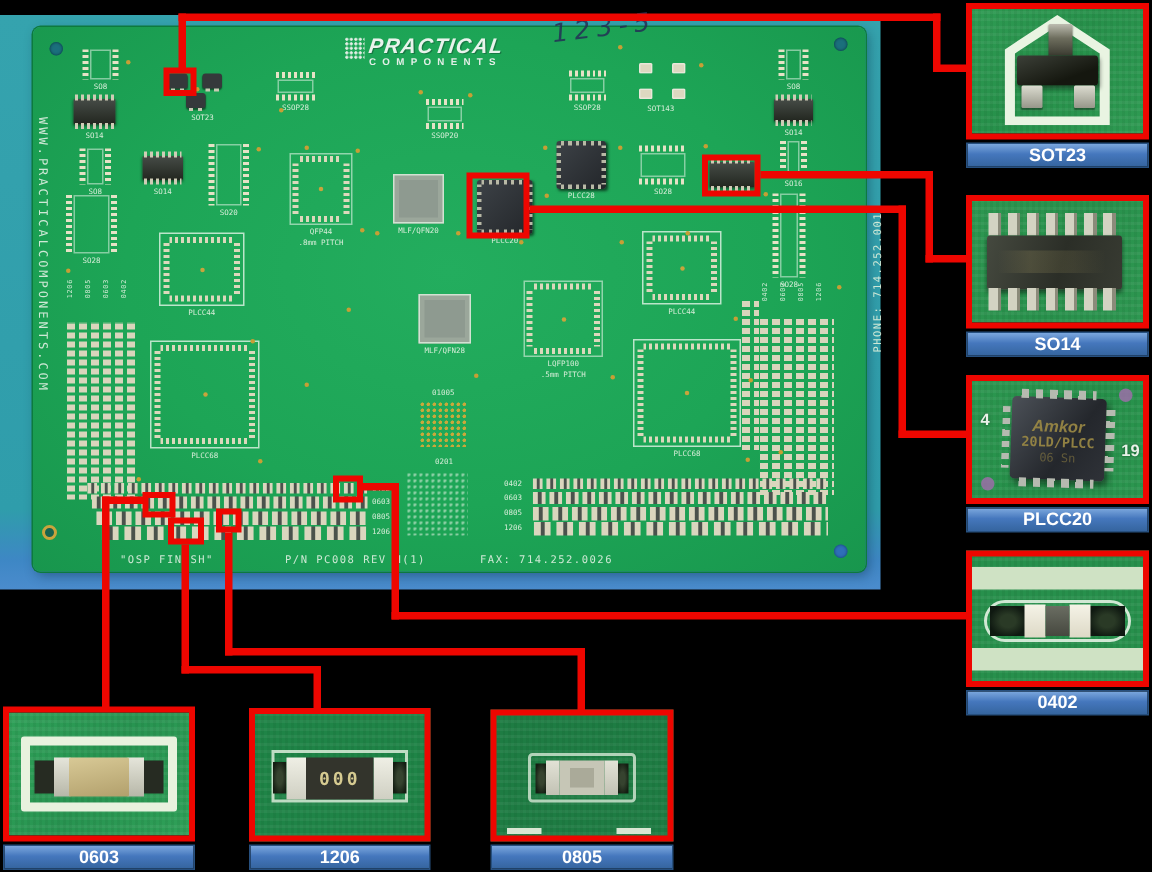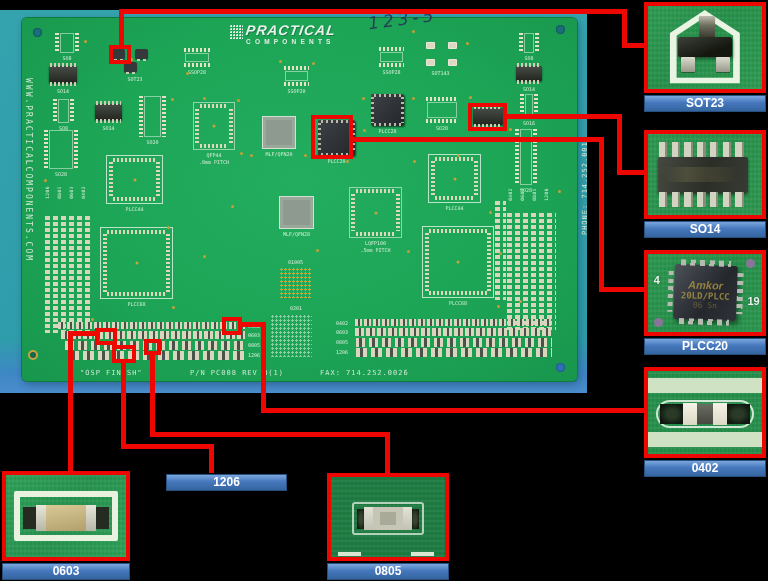--- a/index.html
+++ b/index.html
@@ -501,20 +501,30 @@
       <div class="dp l"></div>
       <div class="dp r"></div>
       <div class="cap l"></div>
       <div class="cap r"></div>
       <div class="bdy"></div>
     </div>
     <figcaption class="c-label">0603</figcaption>
   </figure>
 
   <figure class="callout" style="left:166px;top:472px;width:121px">
+    <div class="c-img ph6 gtx" style="height:89px">
+      <div class="fr6"></div>
+      <div class="dp6 l"></div>
+      <div class="dp6 r"></div>
+      <div class="cap6 l"></div>
+      <div class="cap6 r"></div>
+      <div class="bdy6">
+        <span class="r-mark">000</span>
+      </div>
+    </div>
     <figcaption class="c-label">1206</figcaption>
   </figure>
 
   <figure class="callout" style="left:327px;top:473px;width:122px">
     <div class="c-img ph7 gtx" style="height:88px">
       <div class="fr7"></div>
       <div class="dp7 l"></div>
       <div class="dp7 r"></div>
       <div class="cap7 l"></div>
       <div class="cap7 r"></div>

